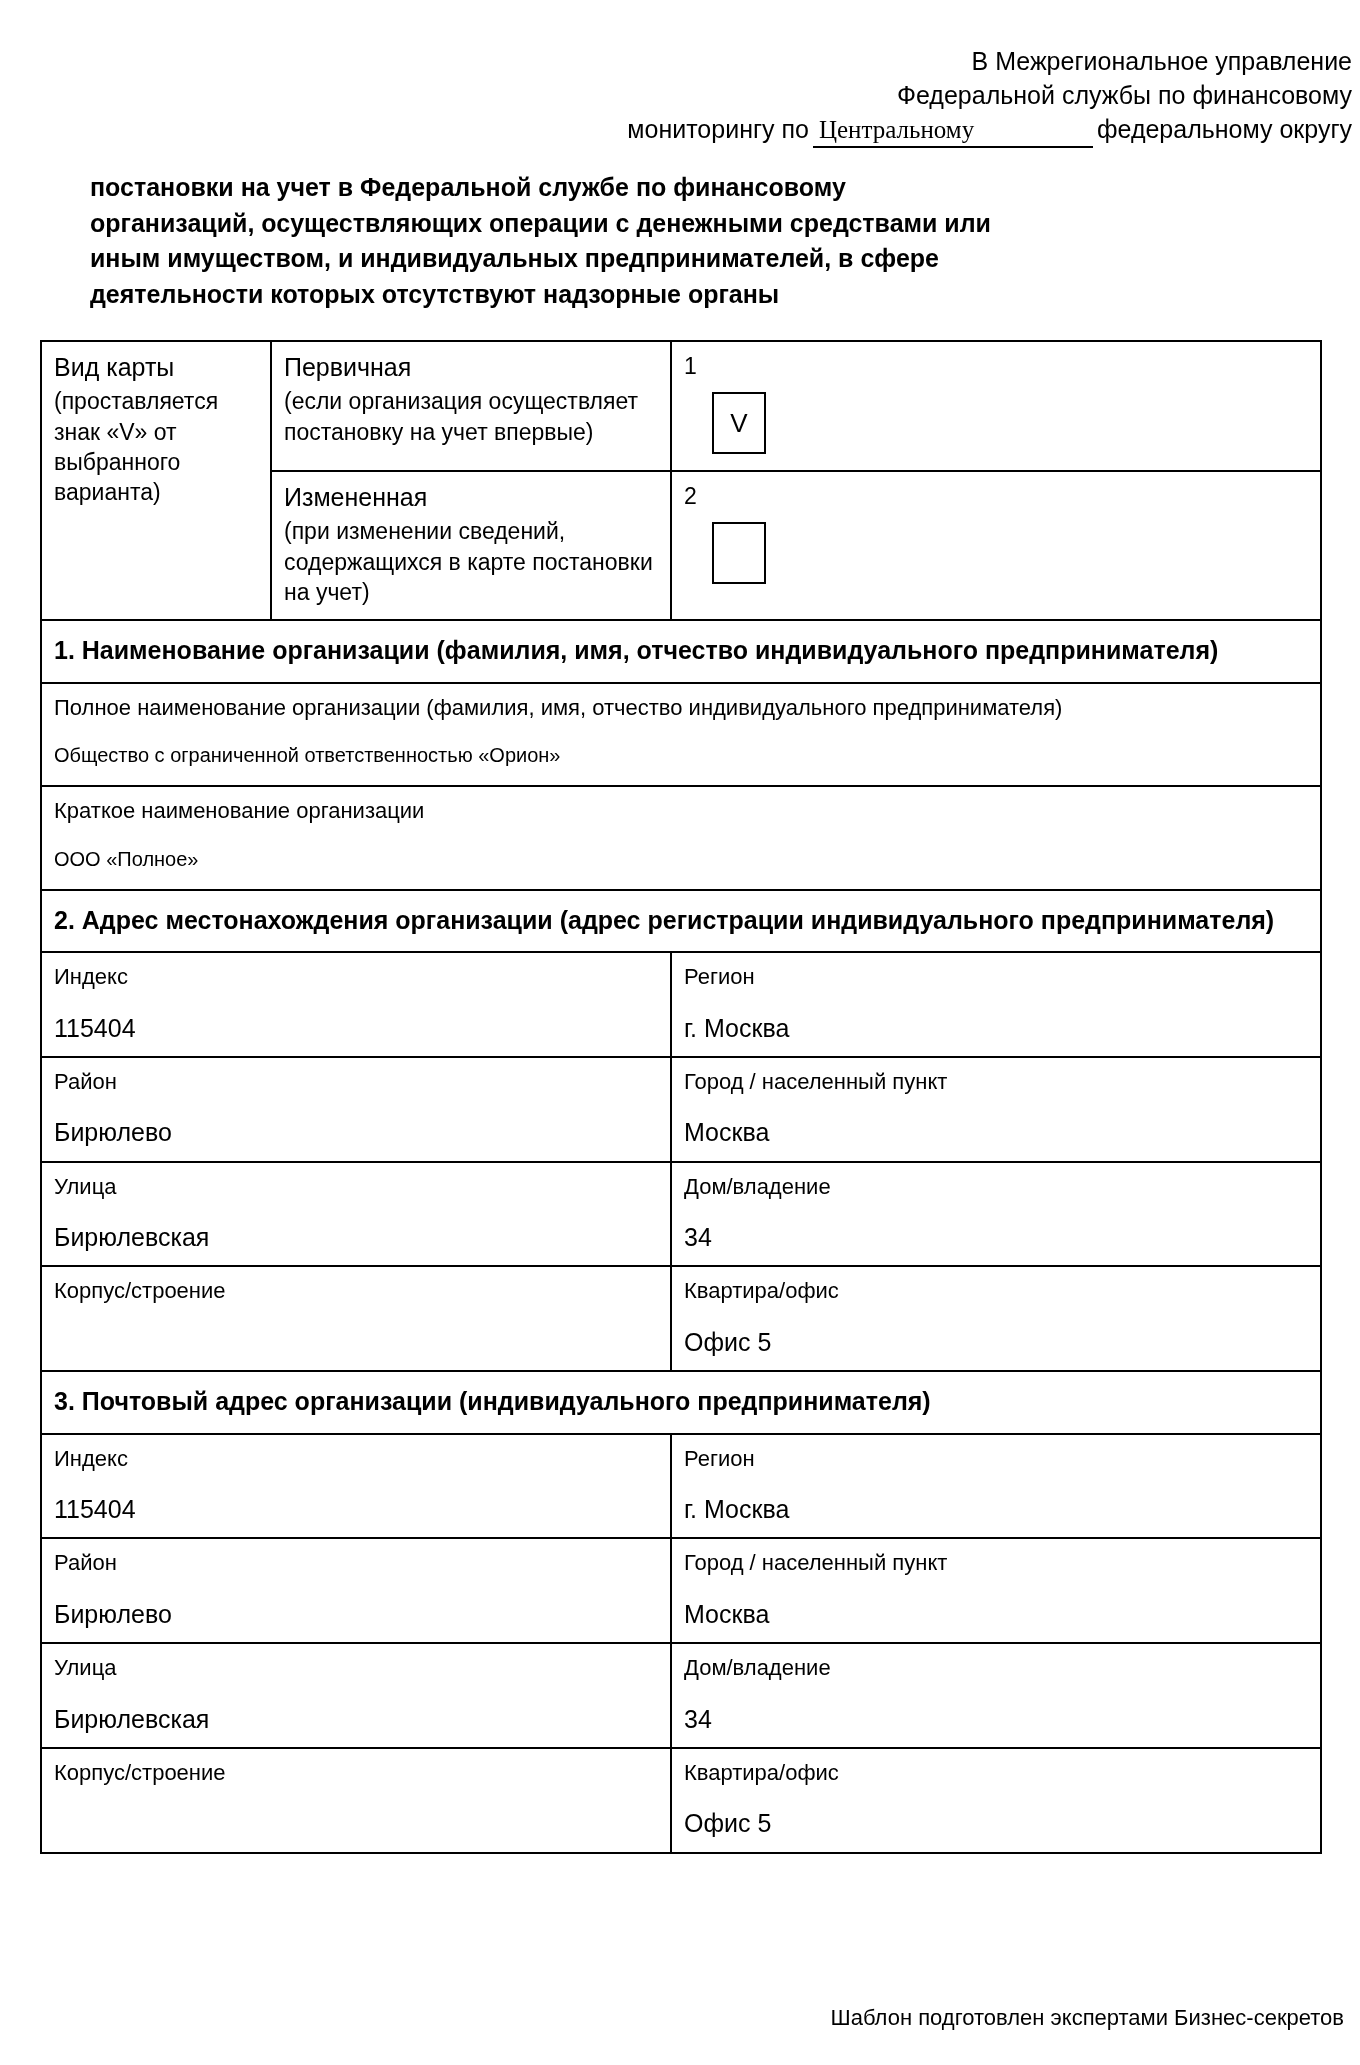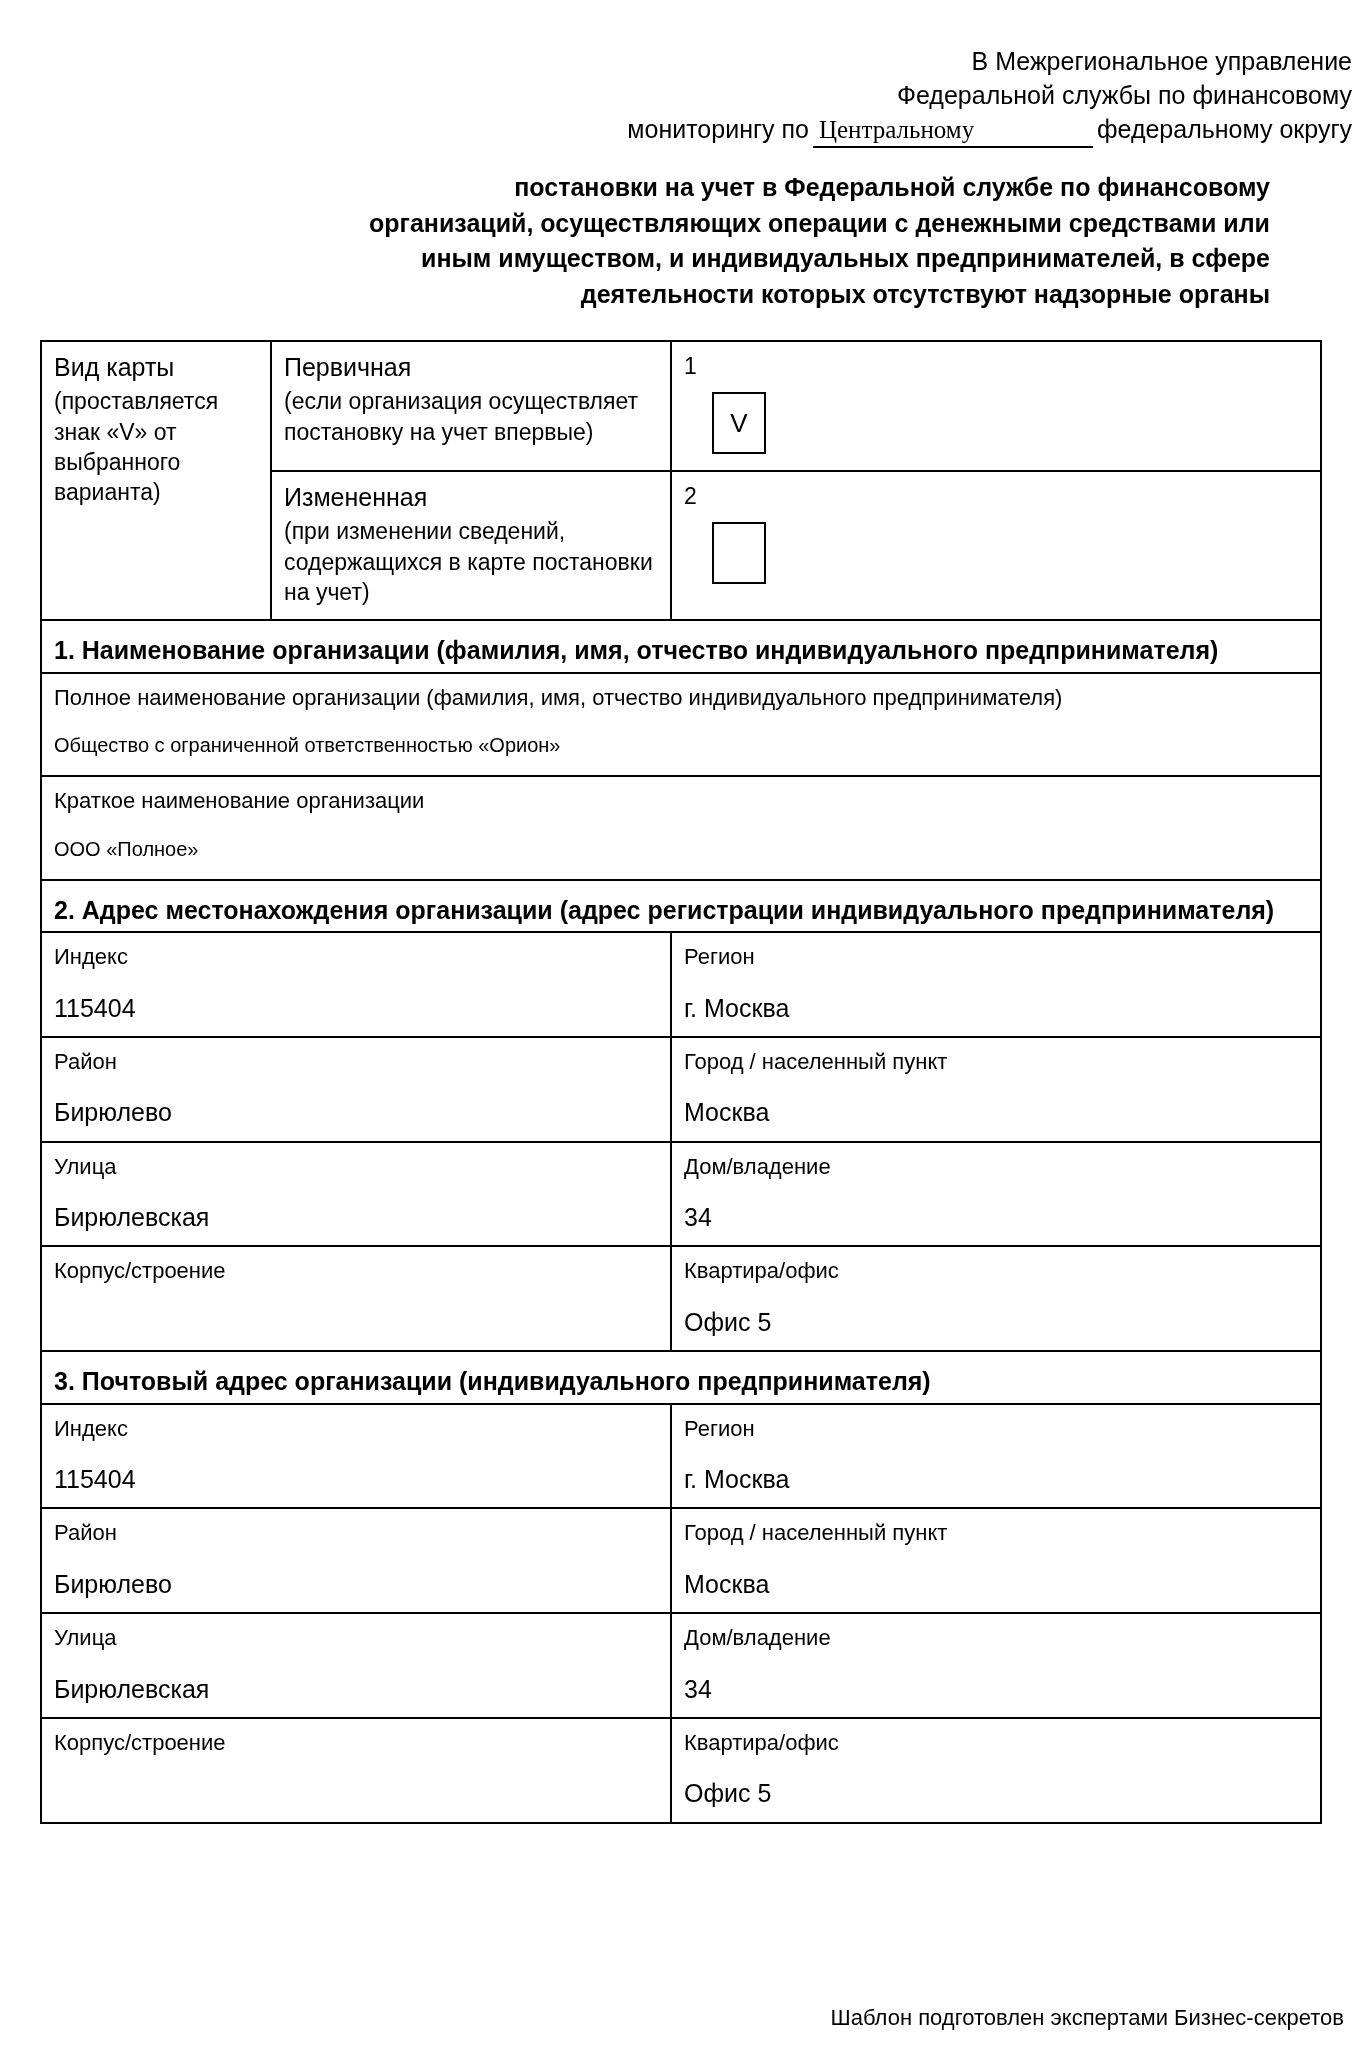--- a/index.html
+++ b/index.html
@@ -53,21 +53,21 @@
 
   
   .doc-title {
     text-align: center;
     font-size: 26px;
     font-weight: bold;
     margin: 38px 0 0 0;
     letter-spacing: 0.4px;
   }
   .doc-subtitle {
-    text-align: right;
+    text-align: left;
     font-size: 25px;
     font-weight: bold;
     line-height: 1.42;
     margin: 22px 90px 0 90px;
   }
 
   
   .form-table {
     margin: 28px 40px 0 40px;
     border-collapse: collapse;
@@ -89,21 +89,21 @@
   }
   .cell-note {
     font-size: 23px;
     line-height: 1.32;
     display: block;
   }
   .section-head td {
     font-weight: bold;
     font-size: 25px;
     line-height: 1.34;
-    padding: 13px 12px 4px 12px;
+    padding: 13px 12px 14px 12px;
   }
   .field-label {
     display: block;
     font-size: 22px;
     line-height: 1.25;
     margin-bottom: 22px;
   }
   .field-value {
     display: block;
     font-size: 25px;

